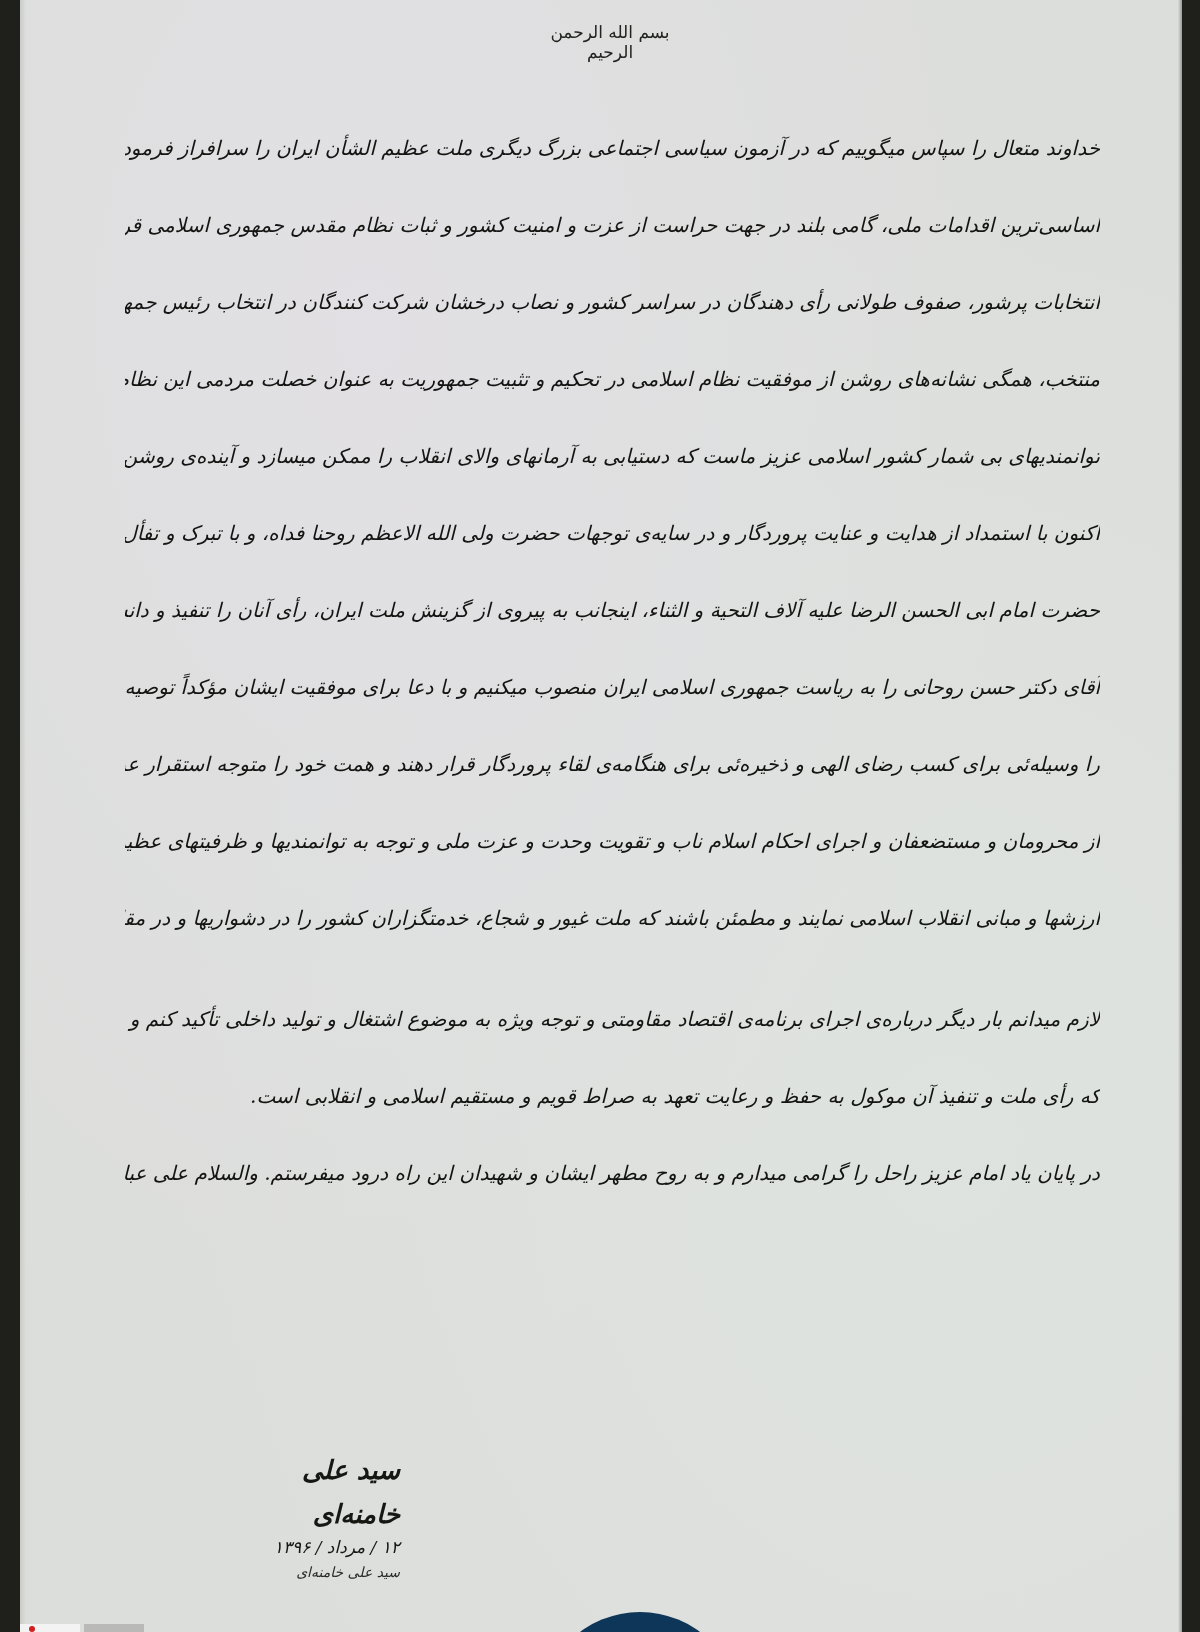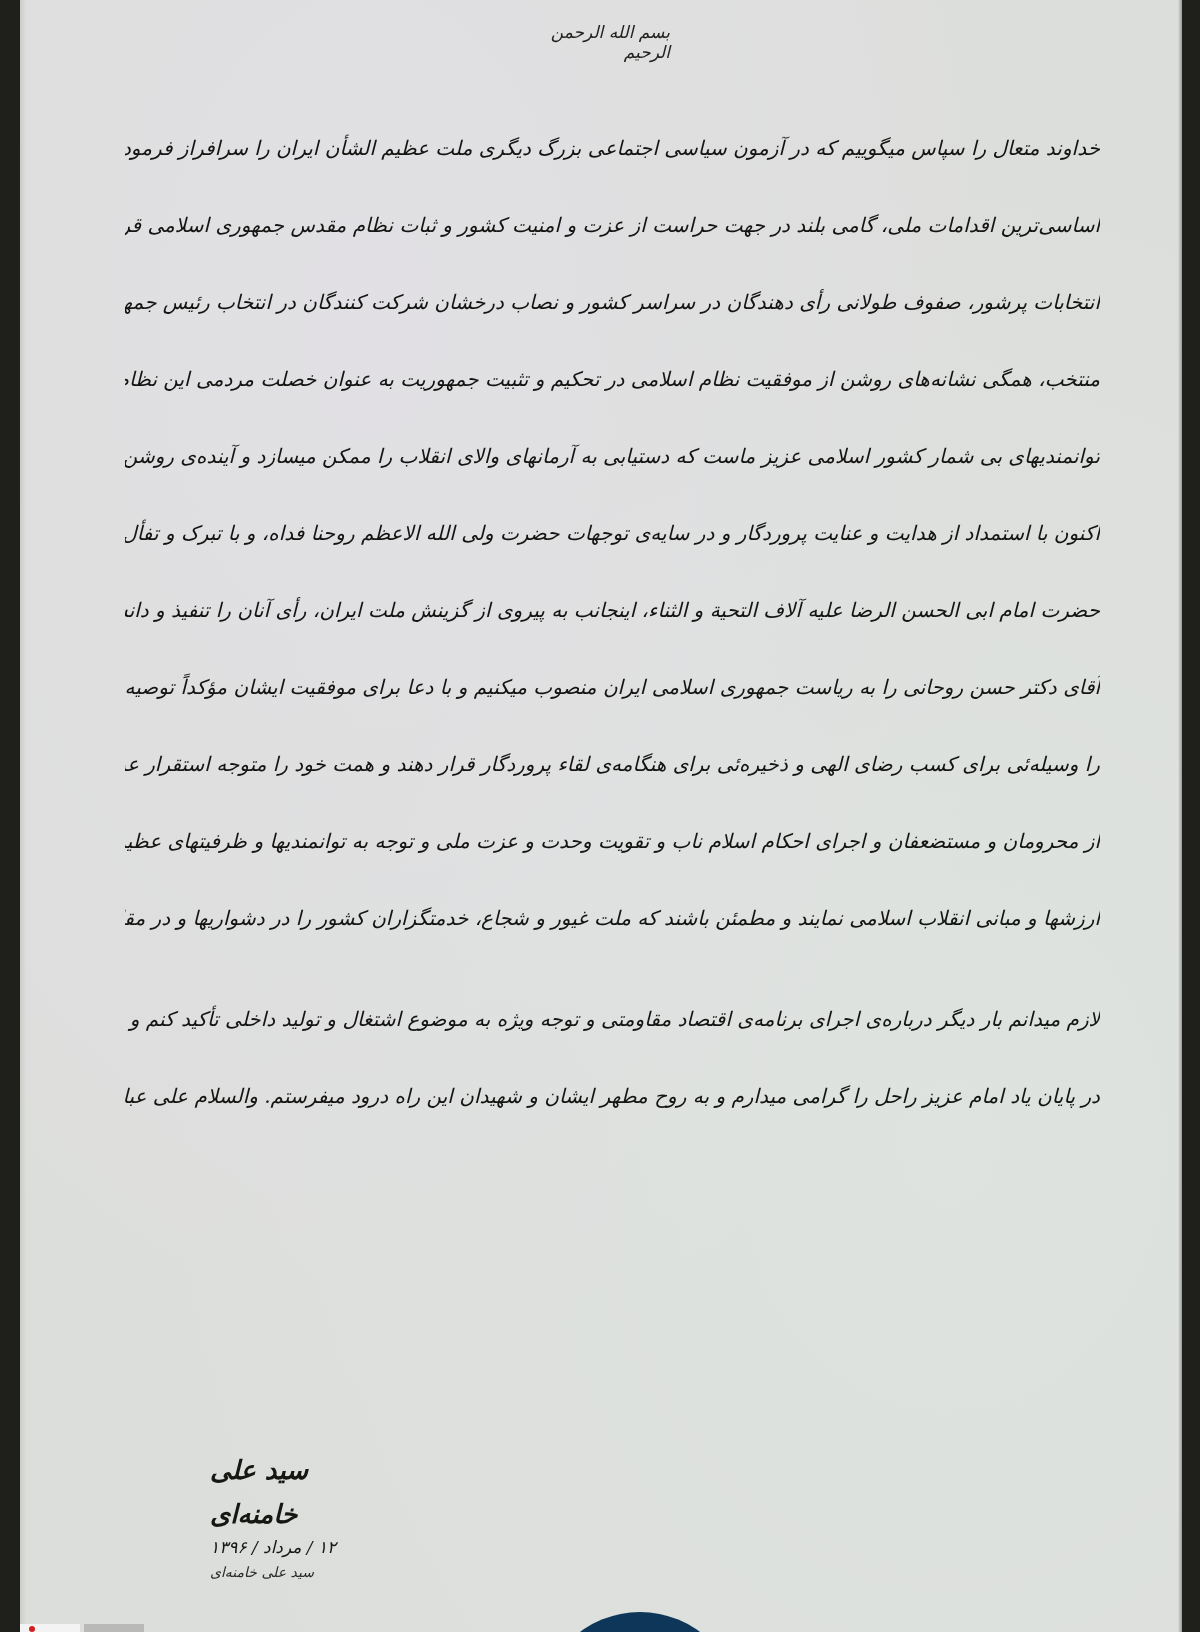--- a/index.html
+++ b/index.html
@@ -28,42 +28,42 @@
     .paper-edge-left {
       position: absolute; left: 0; top: 0; width: 6px; height: 100%;
       background: linear-gradient(to right, #c9cbc6, rgba(220,222,219,0));
     }
     .paper-edge-right {
       position: absolute; right: 0; top: 0; width: 4px; height: 100%;
       background: linear-gradient(to left, #9a9c98, rgba(220,222,219,0));
     }
     .basmala {
       position: absolute; left: 530px; top: 22px; width: 120px;
-      direction: rtl;
-      font-size: 17px; font-style: italic; color: #22241f;
+      text-align: center; direction: rtl;
+      font-size: 17px; color: #22241f;
     }
     .body-text {
       position: absolute; left: 105px; top: 118px; width: 975px;
       direction: rtl; text-align: justify;
       color: #141512;
       font-family: "DejaVu Serif", serif;
       font-style: italic;
       font-size: 20px;
       letter-spacing: 0.2px;
     }
     .line {
       height: 77px; line-height: 60px;
       white-space: nowrap; overflow: hidden;
       text-align: justify; text-align-last: justify;
     }
     .line.short { text-align-last: right; }
     .line.gap-before { margin-top: 24px; }
     .signature-block {
       position: absolute; left: 190px; top: 1448px; width: 190px;
-      direction: rtl; text-align: left; color: #161713;
+      direction: rtl; text-align: right; color: #161713;
     }
     .signature {
       font-size: 26px; font-style: italic; font-weight: bold;
       height: 44px; line-height: 44px;
     }
     .date {
       margin-top: 42px; font-size: 17px; font-style: italic;
       height: 26px; line-height: 26px;
     }
     .seal {
@@ -112,20 +112,21 @@
     <div class="line">توانمندیهای بی شمار کشور اسلامی عزیز ماست که دستیابی به آرمانهای والای انقلاب را ممکن میسازد و آینده‌ی روشن کشور و ملت را نوید میدهد.</div>
 
     <div class="line">اکنون با استمداد از هدایت و عنایت پروردگار و در سایه‌ی توجهات حضرت ولی الله الاعظم روحنا فداه، و با تبرک و تفأل به همزمانی با ایام ولادت</div>
     <div class="line">حضرت امام ابی الحسن الرضا علیه آلاف التحیة و الثناء، اینجانب به پیروی از گزینش ملت ایران، رأی آنان را تنفیذ و دانشمند محترم جناب حجة الاسلام</div>
     <div class="line">آقای دکتر حسن روحانی را به ریاست جمهوری اسلامی ایران منصوب میکنیم و با دعا برای موفقیت ایشان مؤکداً توصیه میکنیم که این منصب خطیر</div>
     <div class="line">را وسیله‌ئی برای کسب رضای الهی و ذخیره‌ئی برای هنگامه‌ی لقاء پروردگار قرار دهند و همت خود را متوجه استقرار عدالت و جانبداری</div>
     <div class="line">از محرومان و مستضعفان و اجرای احکام اسلام ناب و تقویت وحدت و عزت ملی و توجه به توانمندیها و ظرفیتهای عظیم کشور و صراحت در بزرگداشت</div>
     <div class="line">ارزشها و مبانی انقلاب اسلامی نمایند و مطمئن باشند که ملت غیور و شجاع، خدمتگزاران کشور را در دشواریها و در مقابله با زورگوئی‌ها و</div>
 
     <div class="line gap-before">لازم میدانم بار دیگر درباره‌ی اجرای برنامه‌ی اقتصاد مقاومتی و توجه ویژه به موضوع اشتغال و تولید داخلی تأکید کنم و یادآوری نمایم</div>
+    <div class="line short">که رأی ملت و تنفیذ آن موکول به حفظ و رعایت تعهد به صراط قویم و مستقیم اسلامی و انقلابی است.</div>
 
     <div class="line short">در پایان یاد امام عزیز راحل را گرامی میدارم و به روح مطهر ایشان و شهیدان این راه درود میفرستم. والسلام علی عباد الله الصالحین</div>
   </div>
 
   <div class="signature-block">
     <div class="signature">سید علی خامنه‌ای</div>
     <div class="date">۱۲ / مرداد / ۱۳۹۶</div>
     <div class="seal">سید علی خامنه‌ای</div>
   </div>
 

